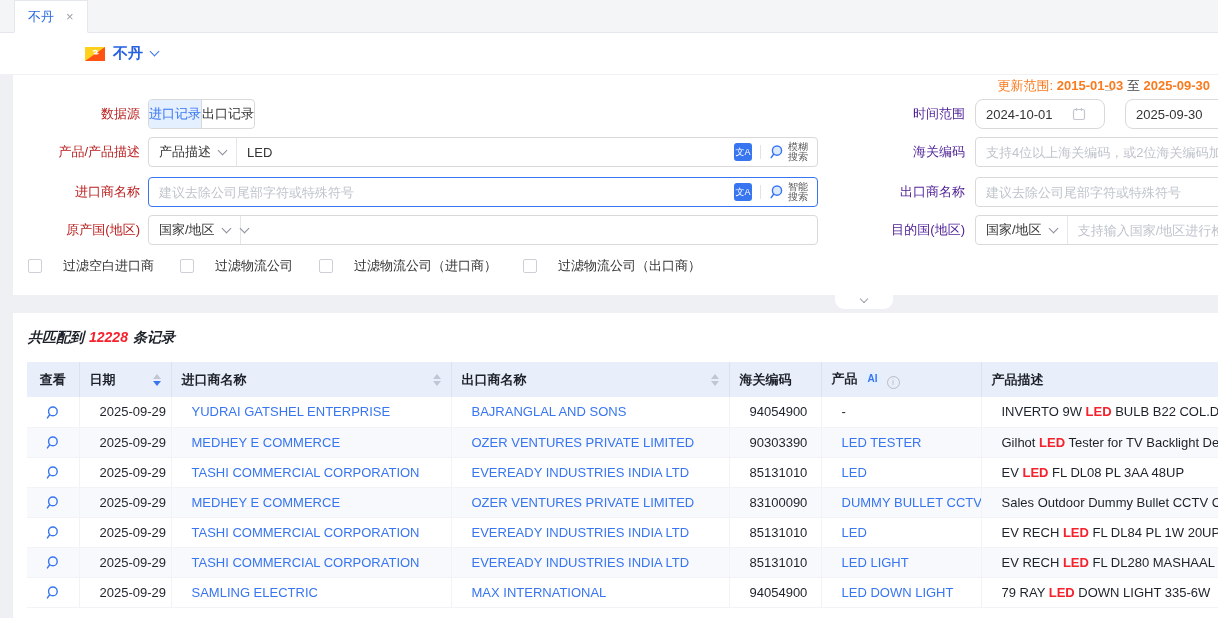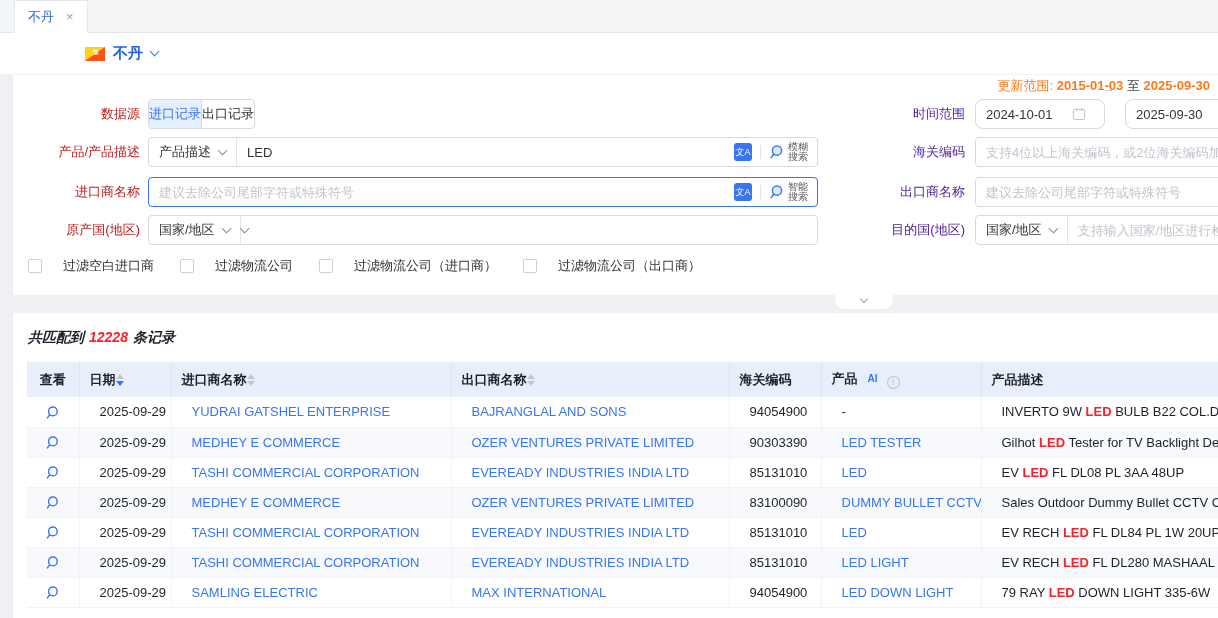--- a/index.html
+++ b/index.html
@@ -81,21 +81,21 @@
   .results { margin-top:18px; height:305px; overflow:hidden; padding-top:16px; width:1205px; }
   .summary { margin-left:15px; font-weight:700; font-size:14px; color:#1d2129;font-style:italic; }
   .summary .cnt { color:#f5222d; margin:0 5px; }
   table { border-collapse:collapse; table-layout:fixed; width:1250px; margin:15px 0 0 14px; }
   col.c1{width:52px} col.c2{width:92px} col.c3{width:280px} col.c4{width:278px}
   col.c5{width:92px} col.c6{width:160px} col.c7{width:296px}
   th { height:35px; background:#e9effa; font-weight:700; font-size:13px; color:#1d2129;
        text-align:left; padding:0 10px; border-right:1px solid #dbe2f1; }
   th.center { text-align:center; padding:0; }
   th:last-child { border-right:none; }
-  .th-flex { display:flex; align-items:center; }
+  .th-flex { display:flex; align-items:center; justify-content:space-between; }
   .carets { display:inline-flex; flex-direction:column; align-items:center; cursor:pointer; }
   .car-up { width:0; height:0; border-left:4px solid transparent; border-right:4px solid transparent;
             border-bottom:5px solid #c0c6d4; margin-bottom:2px; }
   .car-down { width:0; height:0; border-left:4px solid transparent; border-right:4px solid transparent;
               border-top:5px solid #c0c6d4; }
   .car-down.active { border-top-color:#3875f0; }
   td { height:30px; padding:0 20px; font-size:13px; border-bottom:1px solid #f1f3f7;
        border-right:1px solid #f1f3f7; white-space:nowrap; overflow:hidden; }
   td:last-child { border-right:none; }
   tr.alt td { background:#f7f9fc; }

